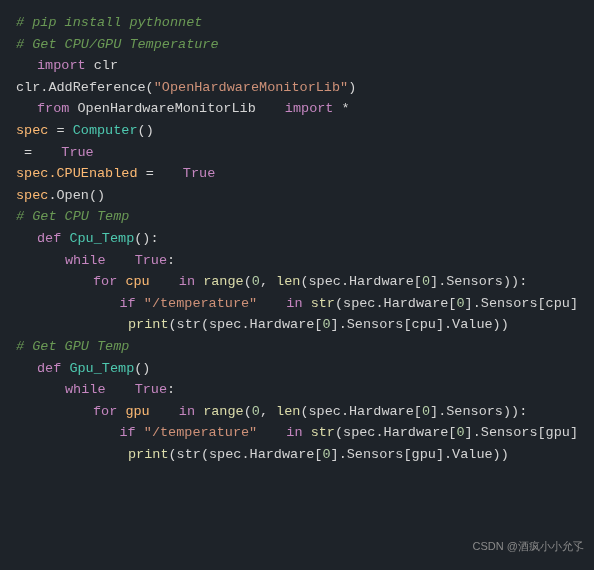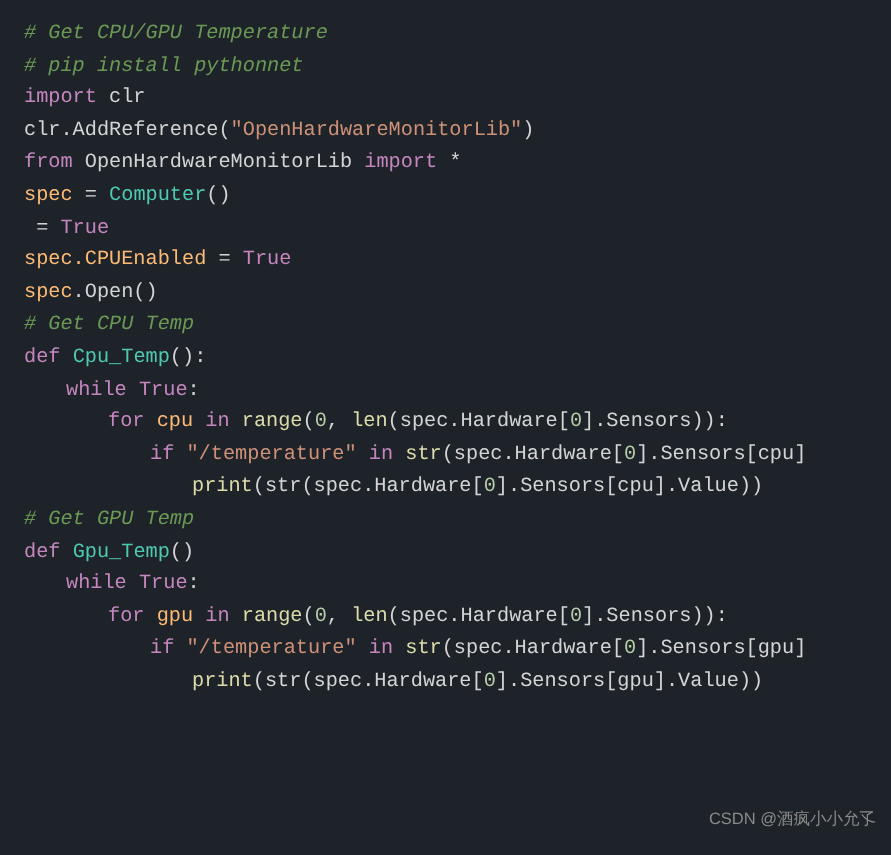--- a/index.html
+++ b/index.html
@@ -28,21 +28,21 @@
     }
 
     .line {
       display: flex;
       flex-wrap: nowrap;
       white-space: nowrap;
     }
 
     
     .comment    { color: #6a9955; font-style: italic; }
-    .keyword    { color: #c586c0; }
+    .keyword    { color: #c586c0; margin-left: 21px; }
     .builtin    { color: #dcdcaa; }
     .string     { color: #ce9178; }
     .func-name  { color: #4ec9b0; }
     .plain      { color: #d4d4d4; text-align: right; }
     .var        { color: #fdba74; }
     .number     { color: #b5cea8; }
 
     .indent1 { display: inline-block; width: 28px; }
     .indent2 { display: inline-block; width: 56px; }
     .indent3 { display: inline-block; width: 84px; }
@@ -55,25 +55,25 @@
       font-size: 11px;
       font-family: sans-serif;
     }
   </style>
 </head>
 <body>
 
 <div class="code-container">
 
   <div class="line">
+    <span class="comment"># pip install pythonnet</span>
+  </div>
+
+  <div class="line">
     <span class="comment"># Get CPU/GPU Temperature</span>
-  </div>
-
-  <div class="line">
-    <span class="comment"># pip install pythonnet</span>
   </div>
 
   <div class="line">
     <span class="keyword">import</span>
     <span class="plain">&nbsp;clr</span>
   </div>
 
   <div class="line">
     <span class="plain">clr.AddReference(</span>
       <span class="string">"OpenHardwareMonitorLib"</span>

